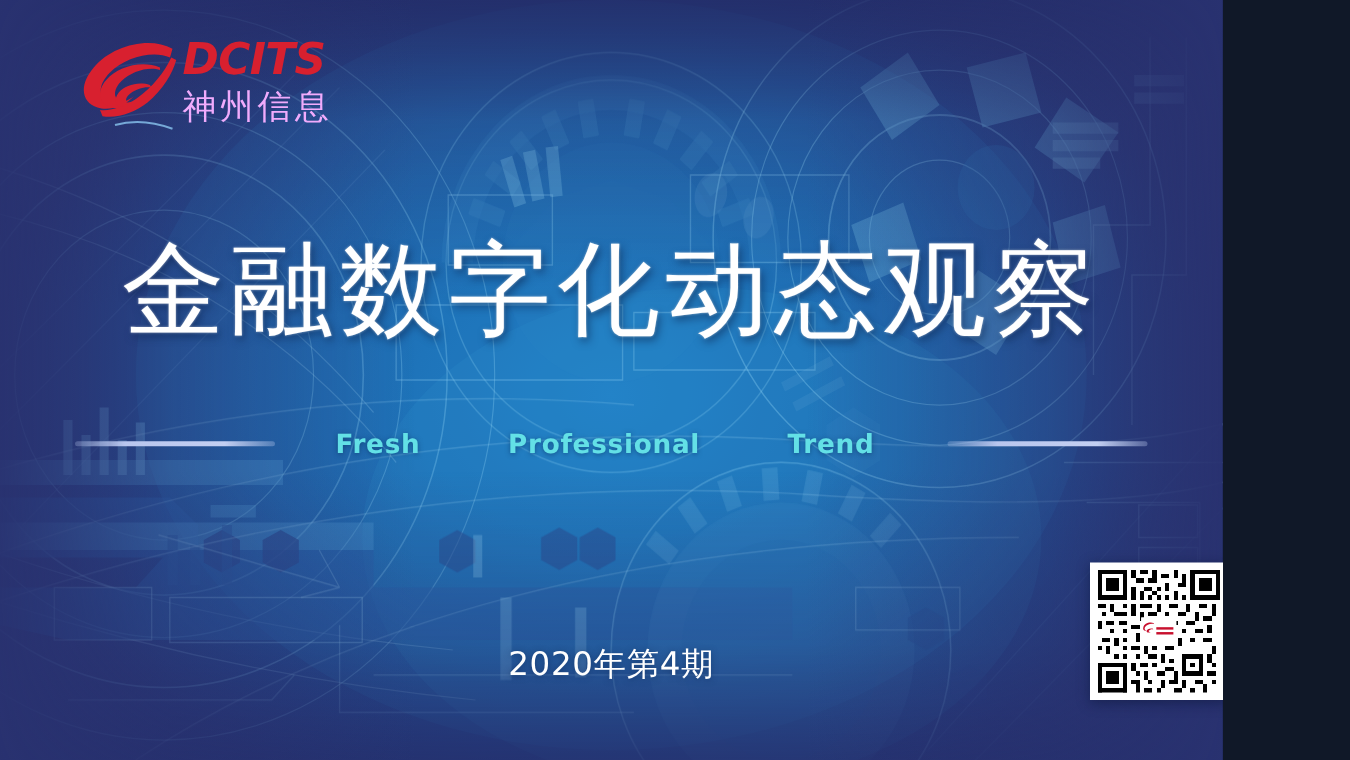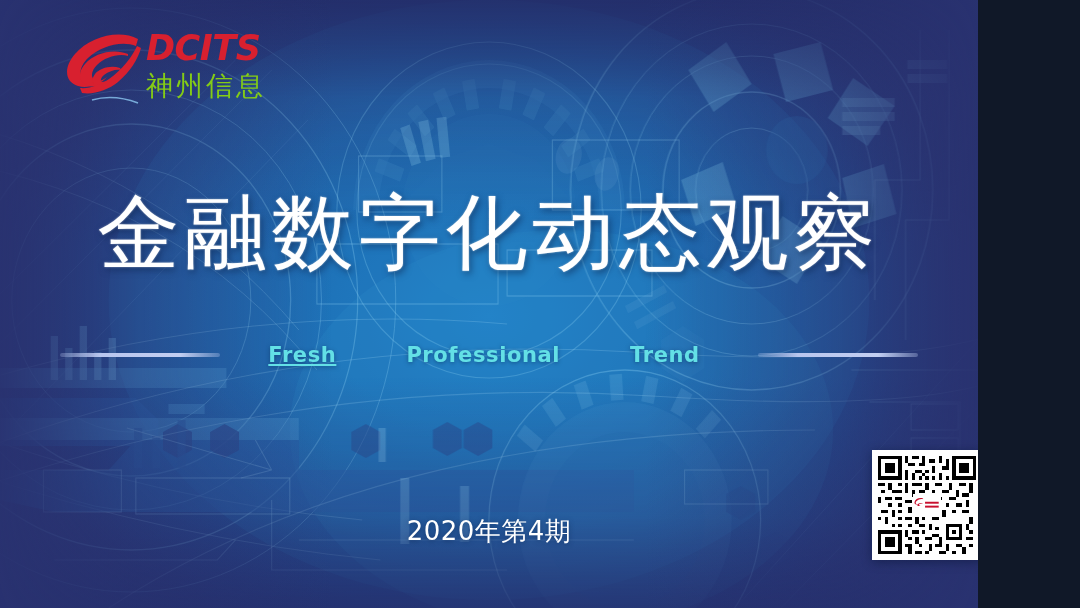--- a/index.html
+++ b/index.html
@@ -57,21 +57,21 @@
     letter-spacing: -0.5px;
     color: #d8202f;
     line-height: 40px;
     white-space: nowrap;
   }
   .logo-cn {
     font-family: "DejaVu Sans", "Liberation Sans", sans-serif;
     font-weight: 500;
     font-size: 27px;
     letter-spacing: 3px;
-    color: #84cc16;
+    color: #f0abfc;
     line-height: 34px;
     margin-top: 1px;
     white-space: nowrap;
   }
 
   
   .title-main {
     position: absolute;
     left: 0; right: 0;
     top: 184px;
@@ -106,21 +106,21 @@
   }
   .tag-word {
     font-family: "DejaVu Sans", sans-serif;
     font-weight: 700;
     font-size: 21px;
     letter-spacing: 0.6px;
     color: #63e0e6;
     text-shadow: 0 1px 4px rgba(6,40,80,0.5);
     white-space: nowrap;
   }
-  .tg-1 { margin-left: 48px; text-decoration: underline; }
+  .tg-1 { margin-left: 48px; }
   .tg-2 { margin-left: 70px; }
   .tg-3 { margin-left: 70px; }
   .tag-rule.right { margin-left: 58px; }
 
   
   .issue-date {
     position: absolute;
     left: 0; right: 0;
     top: 486px;
     text-align: center;

